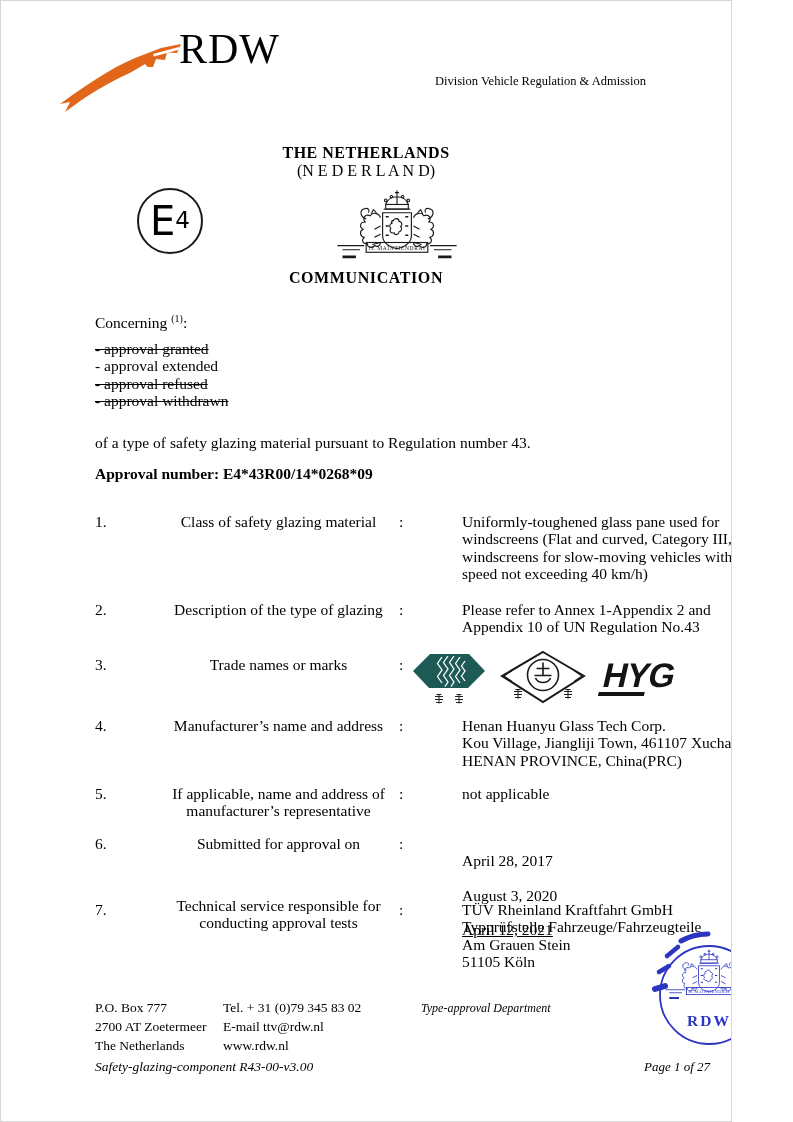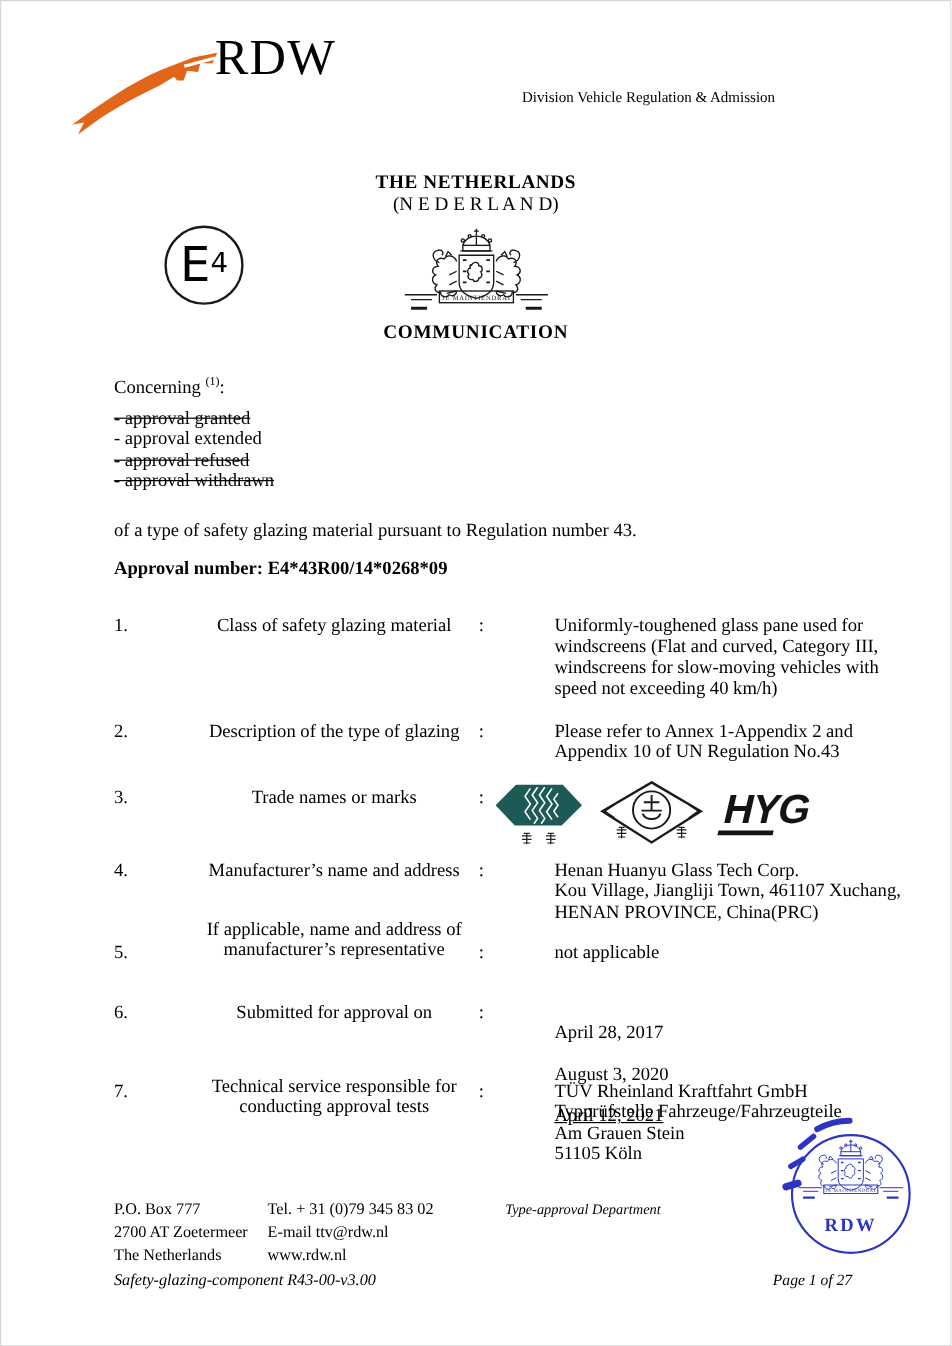--- a/index.html
+++ b/index.html
@@ -1,18 +1,18 @@
 <!DOCTYPE html>
 <html><head>
 <meta charset="utf-8">
 <style>
   html,body { margin:0; padding:0; background:#ffffff; }
   .page {
     position:relative;
-    width:793px; height:1122px;
+    width:732px; height:1122px;
     box-sizing:border-box;
     background:#ffffff;
     border:1px solid #d6d6d6;
     font-family:"Liberation Serif", serif;
     color:#000;
     font-size:15.5px;
     overflow:hidden;
   }
   .abs { position:absolute; }
 
@@ -217,21 +217,21 @@
     <div class="row-num" style="top:716px">4.</div>
     <div class="row-label" style="top:716px">Manufacturer’s name and address</div>
     <div class="row-colon" style="top:716px">:</div>
     <div class="row-value" style="top:716px">Henan Huanyu Glass Tech Corp.
 Kou Village, Jiangliji Town, 461107 Xuchang,
 HENAN PROVINCE, China(PRC)</div>
   </div>
 
   <div>
     <div class="row-num" style="top:784px">5.</div>
-    <div class="row-label" style="top:765px">If applicable, name and address of
+    <div class="row-label" style="top:784px">If applicable, name and address of
 manufacturer’s representative</div>
     <div class="row-colon" style="top:784px">:</div>
     <div class="row-value" style="top:784px">not applicable</div>
   </div>
 
   <div>
     <div class="row-num" style="top:834px">6.</div>
     <div class="row-label" style="top:834px">Submitted for approval on</div>
     <div class="row-colon" style="top:834px">:</div>
     <div class="row-value" style="top:834px">

